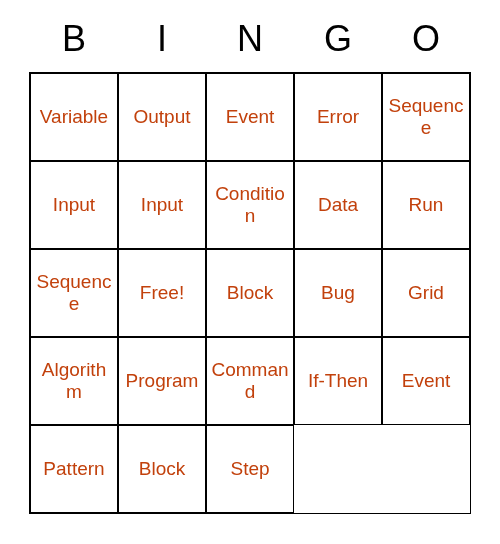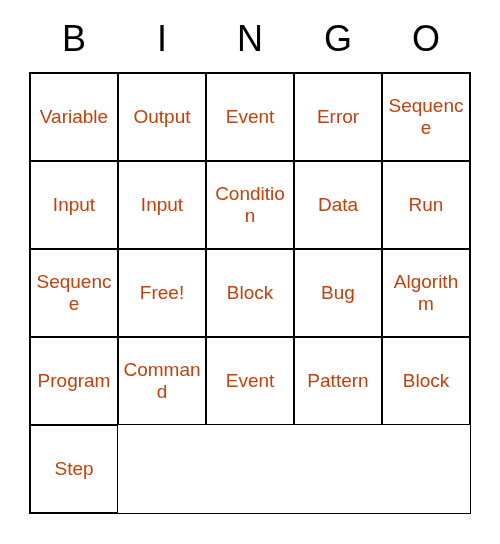--- a/index.html
+++ b/index.html
@@ -71,21 +71,23 @@
   <div class="bingo-cell">Input</div>
   <div class="bingo-cell">Condition</div>
   <div class="bingo-cell">Data</div>
 
   <div class="bingo-cell">Run</div>
   <div class="bingo-cell">Sequence</div>
   <div class="bingo-cell">Free!</div>
   <div class="bingo-cell">Block</div>
   <div class="bingo-cell">Bug</div>
 
+  <div class="bingo-cell">Grid</div>
   <div class="bingo-cell">Algorithm</div>
   <div class="bingo-cell">Program</div>
   <div class="bingo-cell">Command</div>
+  <div class="bingo-cell">If-Then</div>
 
   <div class="bingo-cell">Event</div>
   <div class="bingo-cell">Pattern</div>
   <div class="bingo-cell">Block</div>
   <div class="bingo-cell">Step</div>
 </div>
 
 </body></html>

